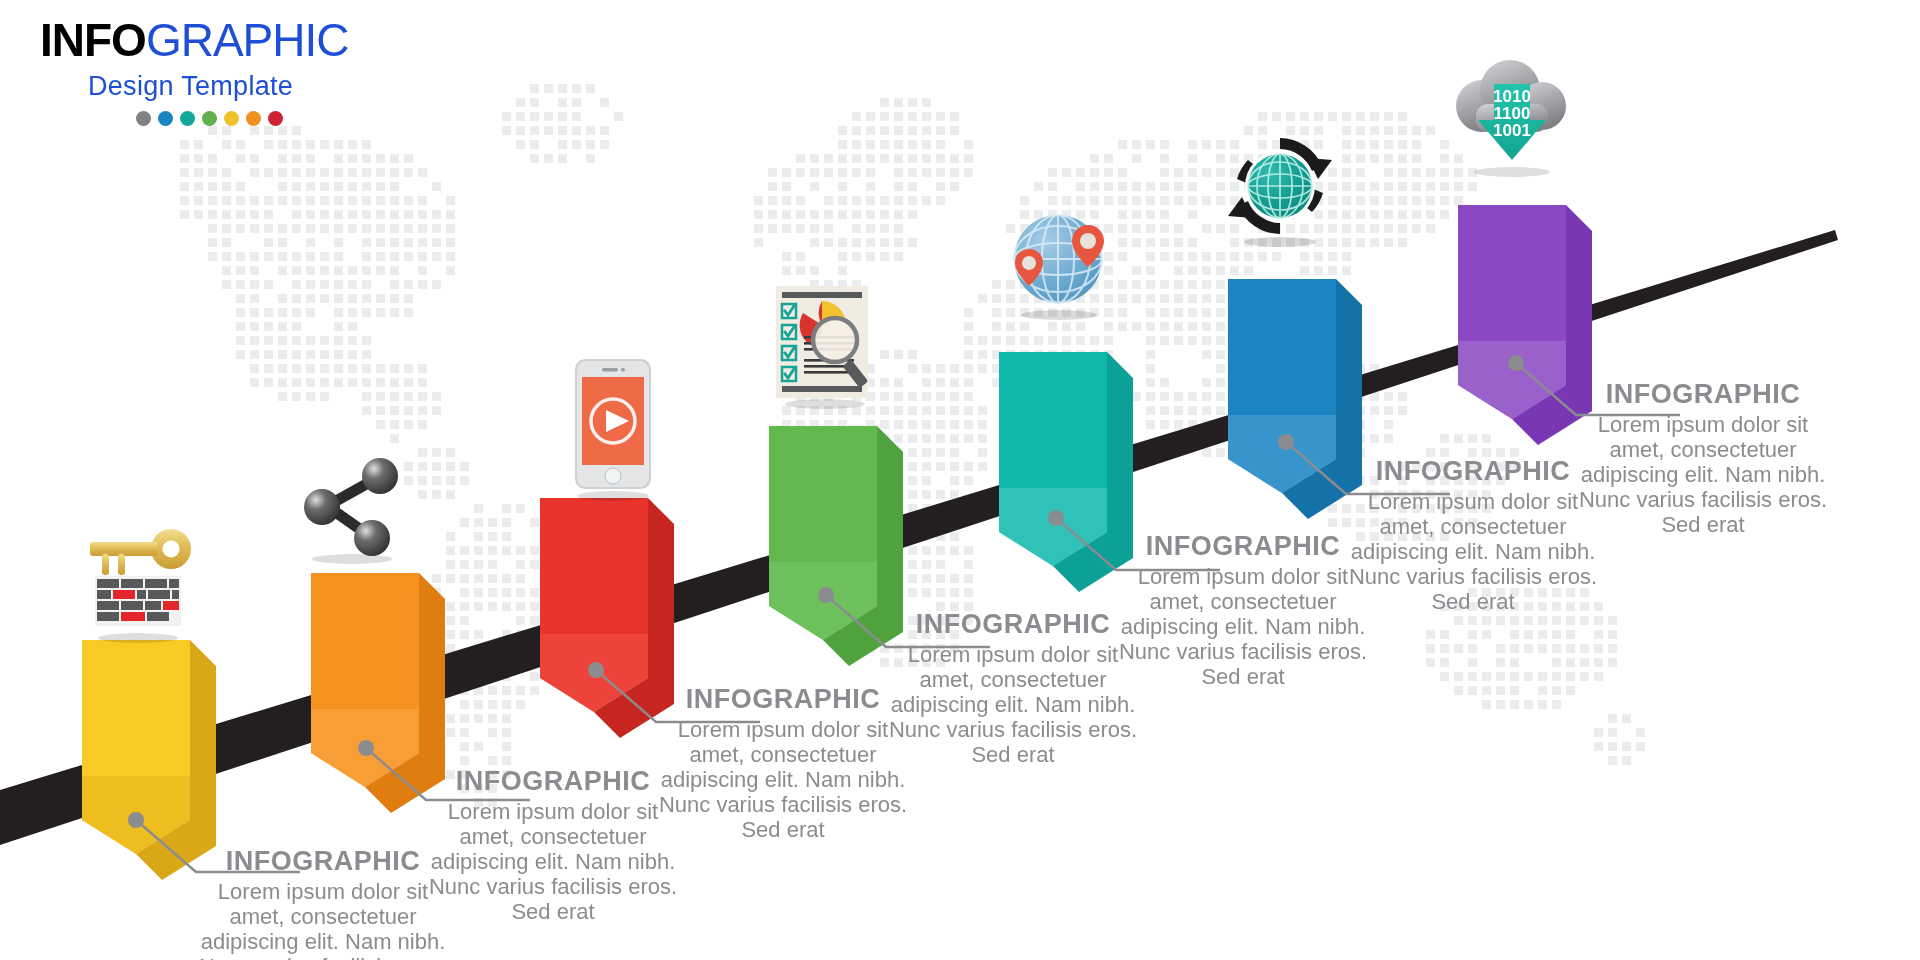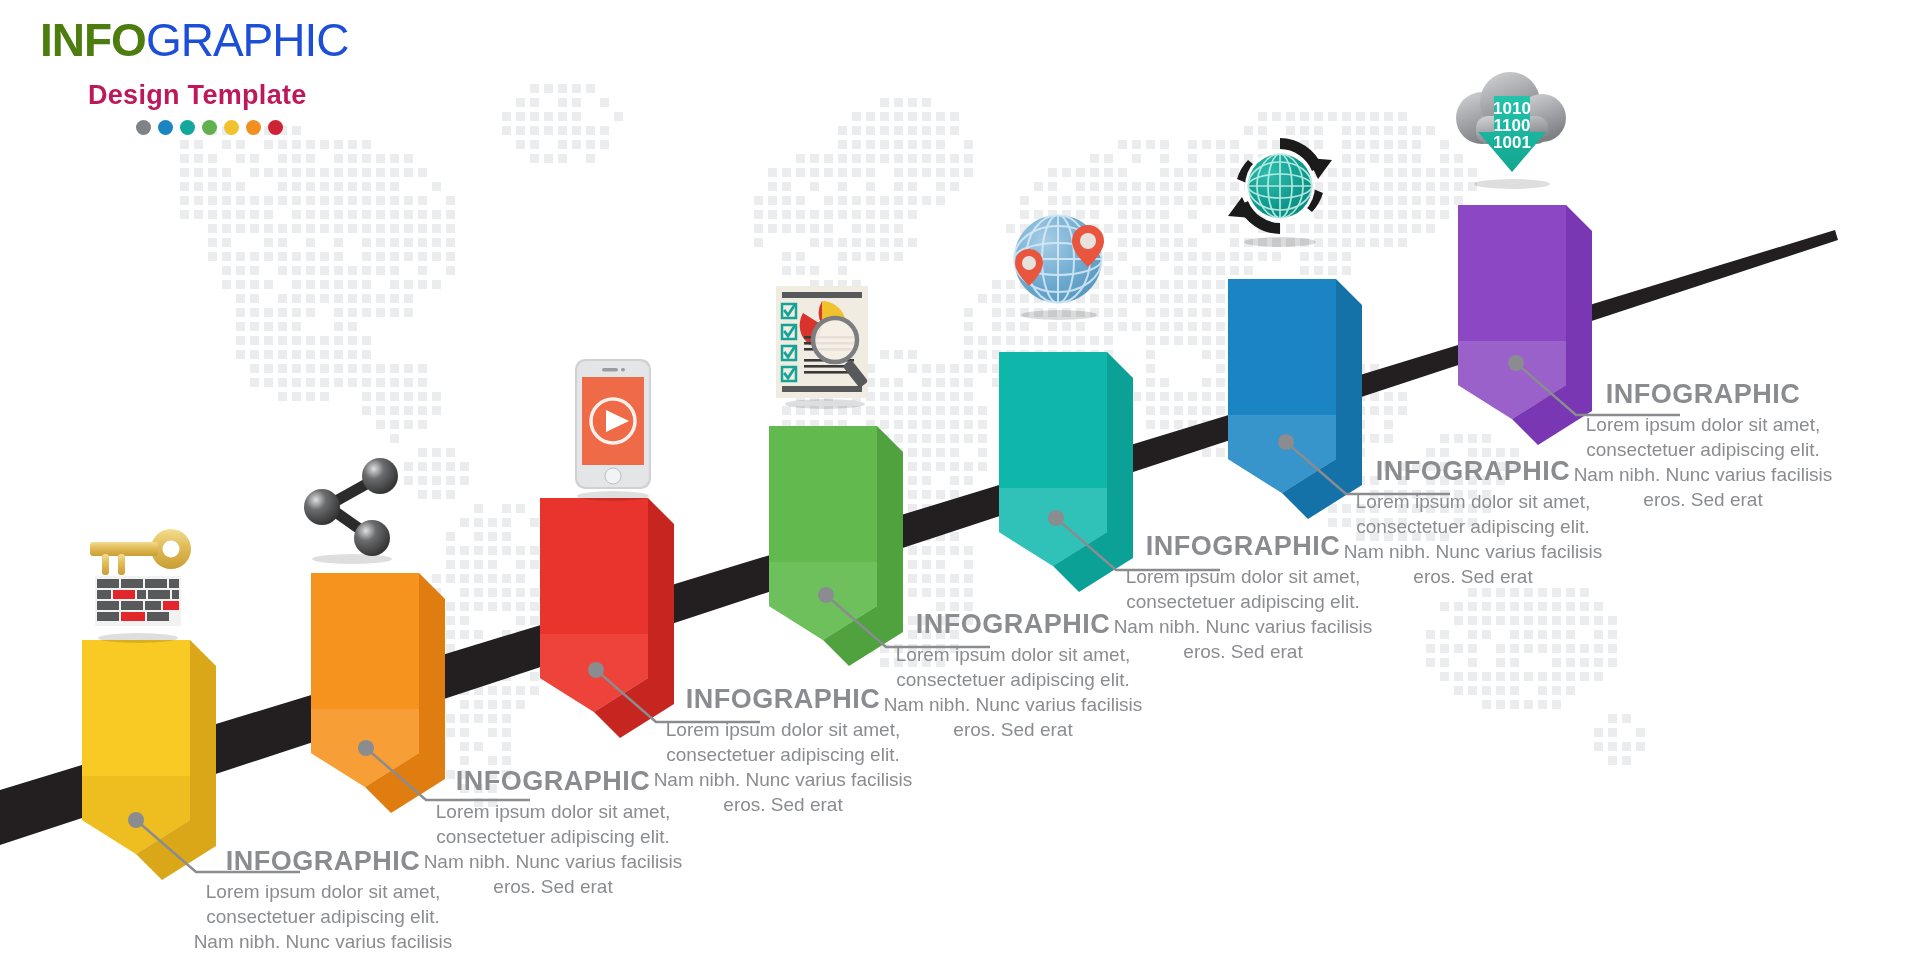--- a/index.html
+++ b/index.html
@@ -5,44 +5,44 @@
   html,body{margin:0;padding:0;background:#fff;}
   body{width:1920px;height:960px;overflow:hidden;font-family:"Liberation Sans",sans-serif;}
   #stage{position:relative;width:1920px;height:960px;background:#ffffff;overflow:hidden;}
 
   
   #worldmap{position:absolute;left:0;top:0;width:1920px;height:960px;}
 
   
   .hdr{position:absolute;left:40px;top:14px;}
   .hdr-title{font-size:46px;line-height:52px;letter-spacing:-1px;white-space:nowrap;}
-  .hdr-title .b{font-weight:bold;color:#4d7c0f;}
+  .hdr-title .b{font-weight:bold;color:#000000;}
   .hdr-title .l{font-weight:300;color:#1d4ed8;}
-  .hdr-sub{margin-left:48px;margin-top:14px;font-size:27px;font-weight:bold;color:#be185d;letter-spacing:.3px;white-space:nowrap;}
+  .hdr-sub{margin-left:48px;margin-top:5px;font-size:27px;font-weight:normal;color:#1d4ed8;letter-spacing:.3px;white-space:nowrap;}
   .dots{margin-left:96px;margin-top:9px;display:flex;gap:7px;}
   .dots i{display:block;width:15px;height:15px;border-radius:50%;}
 
   
   #band{position:absolute;left:0;top:0;width:1920px;height:960px;}
 
   
   .ribbon{position:absolute;}
   .ribbon svg{display:block;overflow:visible;}
 
   
   .icon{position:absolute;}
   .icon svg{display:block;overflow:visible;}
 
   
   #leaders{position:absolute;left:0;top:0;width:1920px;height:960px;}
 
   
   .tblock{position:absolute;text-align:center;width:270px;}
   .tblock .h{font-size:27px;font-weight:bold;color:#8a8c8f;letter-spacing:.5px;line-height:32px;}
-  .tblock .p{font-size:19px;color:#8a8c8f;line-height:25px;margin-top:2px;}
+  .tblock .p{font-size:22px;color:#8a8c8f;line-height:25px;margin-top:2px;}
 </style>
 </head>
 <body>
 
 <div id="stage">
 
   <svg id="worldmap" viewBox="0 0 1920 960" xmlns="http://www.w3.org/2000/svg">
       <rect x="530" y="84" width="9" height="9" fill="#ebecee"></rect>
       <rect x="544" y="84" width="9" height="9" fill="#ebecee"></rect>
       <rect x="558" y="84" width="9" height="9" fill="#ebecee"></rect>
@@ -1763,21 +1763,21 @@
         <ellipse cx="58" cy="54" rx="32" ry="12"></ellipse>
         <ellipse cx="58" cy="54" rx="32" ry="24"></ellipse>
         <ellipse cx="58" cy="54" rx="12" ry="32"></ellipse>
         <ellipse cx="58" cy="54" rx="23" ry="32"></ellipse>
         <line x1="26" y1="54" x2="90" y2="54"></line>
         <line x1="58" y1="22" x2="58" y2="86"></line>
       </g>
     </svg>
   </div>
 
-  <div class="icon" style="left:1446px;top:72px;text-decoration:underline;">
+  <div class="icon" style="left:1446px;top:60px;text-decoration:underline;">
     <svg width="130" height="120" viewBox="0 0 130 120">
       <ellipse cx="66" cy="112" rx="38" ry="5" fill="#000" opacity="0.13"></ellipse>
       <defs>
         <linearGradient id="gcloud" x1="0" y1="0" x2="0.4" y2="1">
           <stop offset="0" stop-color="#d4d5d7"></stop>
             <stop offset="0.5" stop-color="#a9aaad"></stop>
           <stop offset="1" stop-color="#7e8083"></stop>
         </linearGradient>
         <linearGradient id="garrow" x1="0" y1="0" x2="0" y2="1">
           <stop offset="0" stop-color="#24c3ab"></stop>

